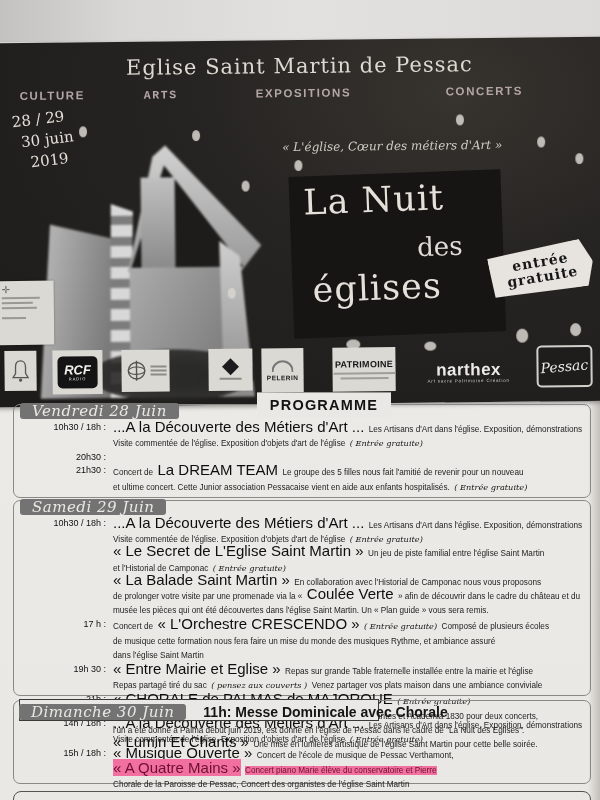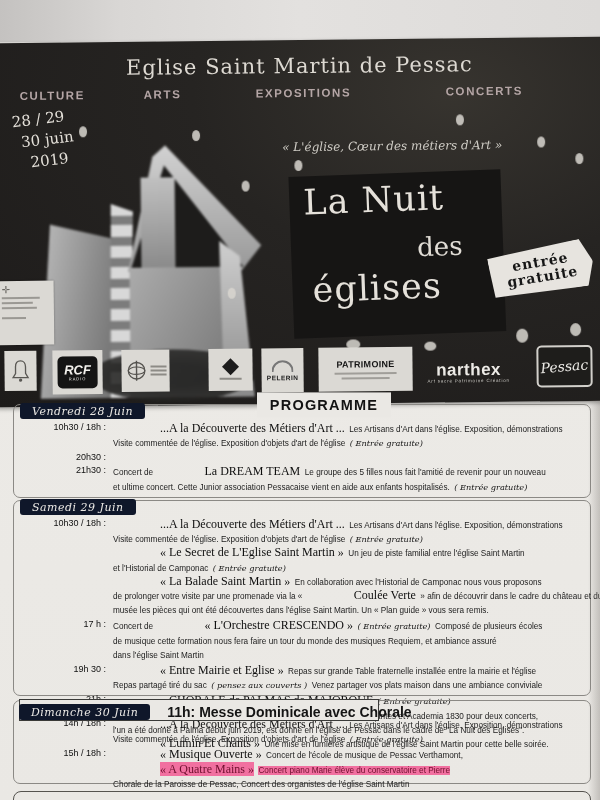--- a/index.html
+++ b/index.html
@@ -11,21 +11,21 @@
   .shade-right{position:absolute;right:0;top:400px;width:12px;height:400px;
        background:linear-gradient(90deg,rgba(0,0,0,0) 0,rgba(120,115,110,.35) 100%);}
 
   
   .poster{position:absolute;left:-5px;top:40px;width:612px;height:364px;
        background:radial-gradient(ellipse at 75% 15%,#37342f 0%,#262422 40%,#1d1b1a 100%);
        transform:rotate(-0.6deg);box-shadow:0 2px 4px rgba(0,0,0,.35);}
   .poster-title{position:absolute;top:14px;left:0;right:0;text-align:center;
        font-family:"DejaVu Serif",serif;font-size:21px;color:#ddd9d2;letter-spacing:1px;}
   .cat{position:absolute;top:47px;color:#b5a6a6;font-size:11.5px;font-weight:bold;letter-spacing:1.6px;}
-  .cat1{left:26px;} .cat2{left:150px;} .cat3{left:262px;} .cat4{left:452px;}
+  .cat1{left:26px;} .cat2{left:150px;font-family:Liberation Mono, monospace;} .cat3{left:262px;} .cat4{left:452px;}
   .dates{position:absolute;left:20px;top:66px;transform:rotate(-6deg);
        font-family:"DejaVu Serif",serif;color:#e3dfd8;font-size:15px;line-height:21px;}
   .dates .d2{padding-left:7px;} .dates .d3{padding-left:14px;}
   .quote{position:absolute;left:228px;top:100px;width:340px;text-align:center;
        font-family:"DejaVu Serif",serif;font-style:italic;font-size:12px;color:#cfccc5;}
 
   
   .church{position:absolute;left:36px;top:104px;width:232px;height:252px;filter:blur(1.2px);}
   .ch-wall{position:absolute;left:8px;top:78px;width:78px;height:174px;
        background:linear-gradient(100deg,#bcbcbc,#8f8f8f 55%,#6d6d6d);
@@ -82,55 +82,55 @@
   .rcf-main{font-size:13px;font-weight:bold;font-style:italic;line-height:12px;}
   .rcf-sub{font-size:4px;letter-spacing:1px;}
   .lg-ceff{left:125px;width:48px;height:42px;flex-direction:row;gap:3px;}
   .ceff-txt{width:16px;} .ceff-txt .bar{height:2px;background:#8d8b86;margin:2px 0;}
   .lg-diamond{left:212px;width:44px;height:42px;}
   .diamond{width:12px;height:12px;background:#1c1c1c;transform:rotate(45deg);margin-bottom:5px;}
   .lg-diamond .bar{width:22px;height:2px;background:#8d8b86;}
   .lg-pelerin{left:265px;width:42px;height:44px;}
   .pel-arc{width:18px;height:10px;border:2px solid #777;border-bottom:0;border-radius:18px 18px 0 0;margin-bottom:2px;}
   .pel-txt{font-size:6.5px;font-weight:bold;color:#1a1a1a;letter-spacing:.5px;}
-  .lg-patrimoine{left:322px;width:94px;height:44px;}
+  .lg-patrimoine{left:336px;width:63px;height:44px;}
   .pat-txt{font-size:9px;font-weight:bold;color:#141414;letter-spacing:.3px;}
   .lg-patrimoine .bar{width:62px;height:2px;background:#a09e99;margin-top:3px;}
   .lg-narthex{left:412px;top:314px;background:transparent;width:120px;height:40px;}
   .nar-main{color:#eceae6;font-weight:bold;font-size:17px;letter-spacing:.5px;line-height:16px;}
   .nar-sub{color:#c9c7c2;font-size:4.5px;letter-spacing:.8px;}
   .lg-pessac{left:540px;width:56px;height:42px;background:#1e1d1b;border:2px solid #d2d0cb;border-radius:5px;}
   .pessac-txt{font-family:"DejaVu Serif",serif;font-style:italic;color:#eceae6;font-size:14px;transform:rotate(-4deg);}
 
   
   .prog-heading{position:absolute;left:257px;top:393px;width:134px;height:24px;background:#eae8e4;
        color:#121212;display:flex;align-items:center;justify-content:center;
        font-size:14.5px;font-weight:bold;letter-spacing:1.2px;z-index:6;
        font-family:"Liberation Sans",sans-serif;transform:scaleY(1.05);}
 
   .section{position:absolute;left:13px;width:578px;border:1.3px solid #8b8985;border-radius:7px;box-sizing:border-box;}
   .sec-1{top:404px;height:94px;}
   .sec-2{top:500px;height:196px;}
   .sec-3{top:700px;height:84px;}
   .sec-partial{top:791px;height:40px;border:1.6px solid #55534f;border-radius:8px;}
 
-  .day-badge{position:absolute;top:-2px;left:6px;height:16px;background:#0f172a;color:#eae8e4;
+  .day-badge{position:absolute;top:-2px;left:6px;height:16px;background:#737373;color:#eae8e4;
        border-radius:3px;padding:0 12px;font-family:"DejaVu Serif",serif;font-style:italic;
-       font-size:11px;display:flex;align-items:center;letter-spacing:.5px;white-space:nowrap;z-index:3;}
+       font-size:15px;display:flex;align-items:center;letter-spacing:.5px;white-space:nowrap;z-index:3;}
   .day-header{position:absolute;top:-2px;left:5px;width:358px;height:20px;border:1.2px solid #3a3a38;
        display:flex;align-items:flex-end;background:#eae8e4;z-index:2;}
   .day-header .day-badge{position:relative;top:0;left:-1px;}
   .day-note{font-size:14px;font-weight:bold;color:#141414;margin-left:16px;white-space:nowrap;}
 
   .events{position:absolute;top:16px;left:2px;right:2px;}
   .sec-3 .events{top:16px;}
   .row{display:grid;grid-template-columns:90px 1fr;column-gap:7px;margin-bottom:2px;}
   .time{text-align:right;font-size:9px;color:#101010;white-space:nowrap;padding-top:1px;}
   .line{line-height:11.2px;white-space:nowrap;}
-  .seg-f{font-family:Liberation Serif, serif;font-size:12px;color:#0e0e0e;margin-left:47px;}
+  .seg-f{font-family:Liberation Sans, sans-serif;font-size:15px;color:#0e0e0e;}
   .seg-t{font-size:8.2px;color:#1c1c1c;}
   .seg-i{font-size:8.2px;font-style:italic;font-family:"DejaVu Serif",serif;color:#151515;}
   .hl{background:#f170a0;color:#6e0f2e;}
 </style>
 </head>
 <body>
 
 <div class="vignette-top"></div>
 
 <div class="poster">
@@ -274,21 +274,21 @@
           <div class="line"><span class="seg-t">et l'Historial de Camponac</span> <span class="seg-i">( Entrée gratuite)</span> </div>
           <div class="line"><span class="seg-f">« La Balade Saint Martin »</span> <span class="seg-t">En collaboration avec l'Historial de Camponac nous vous proposons</span> </div>
           <div class="line"><span class="seg-t">de prolonger votre visite par une promenade via la «</span> <span class="seg-f">Coulée Verte</span> <span class="seg-t">» afin de découvrir dans le cadre du château et du</span> </div>
           <div class="line"><span class="seg-t">musée les pièces qui ont été découvertes dans l'église Saint Martin. Un « Plan guide » vous sera remis.</span> </div>
         </div>
       </div>
       <div class="row">
         <div class="time">17 h :</div>
         <div class="lines">
           <div class="line"><span class="seg-t">Concert de</span> <span class="seg-f">« L'Orchestre CRESCENDO »</span> <span class="seg-i">( Entrée gratuite)</span> <span class="seg-t">Composé de plusieurs écoles</span> </div>
-          <div class="line"><span class="seg-t">de musique cette formation nous fera faire un tour du monde des musiques Requiem, et ambiance assuré</span> </div>
+          <div class="line"><span class="seg-t">de musique cette formation nous fera faire un mise du monde des musiques Rythme, et ambiance assuré</span> </div>
           <div class="line"><span class="seg-t">dans l'église Saint Martin</span> </div>
         </div>
       </div>
       <div class="row">
         <div class="time">19h 30 :</div>
         <div class="lines">
           <div class="line"><span class="seg-f">« Entre Mairie et Eglise »</span> <span class="seg-t">Repas sur grande Table fraternelle installée entre la mairie et l'église</span> </div>
           <div class="line"><span class="seg-t">Repas partagé tiré du sac</span> <span class="seg-i">( pensez aux couverts )</span> <span class="seg-t">Venez partager vos plats maison dans une ambiance conviviale</span> </div>
         </div>
       </div>

